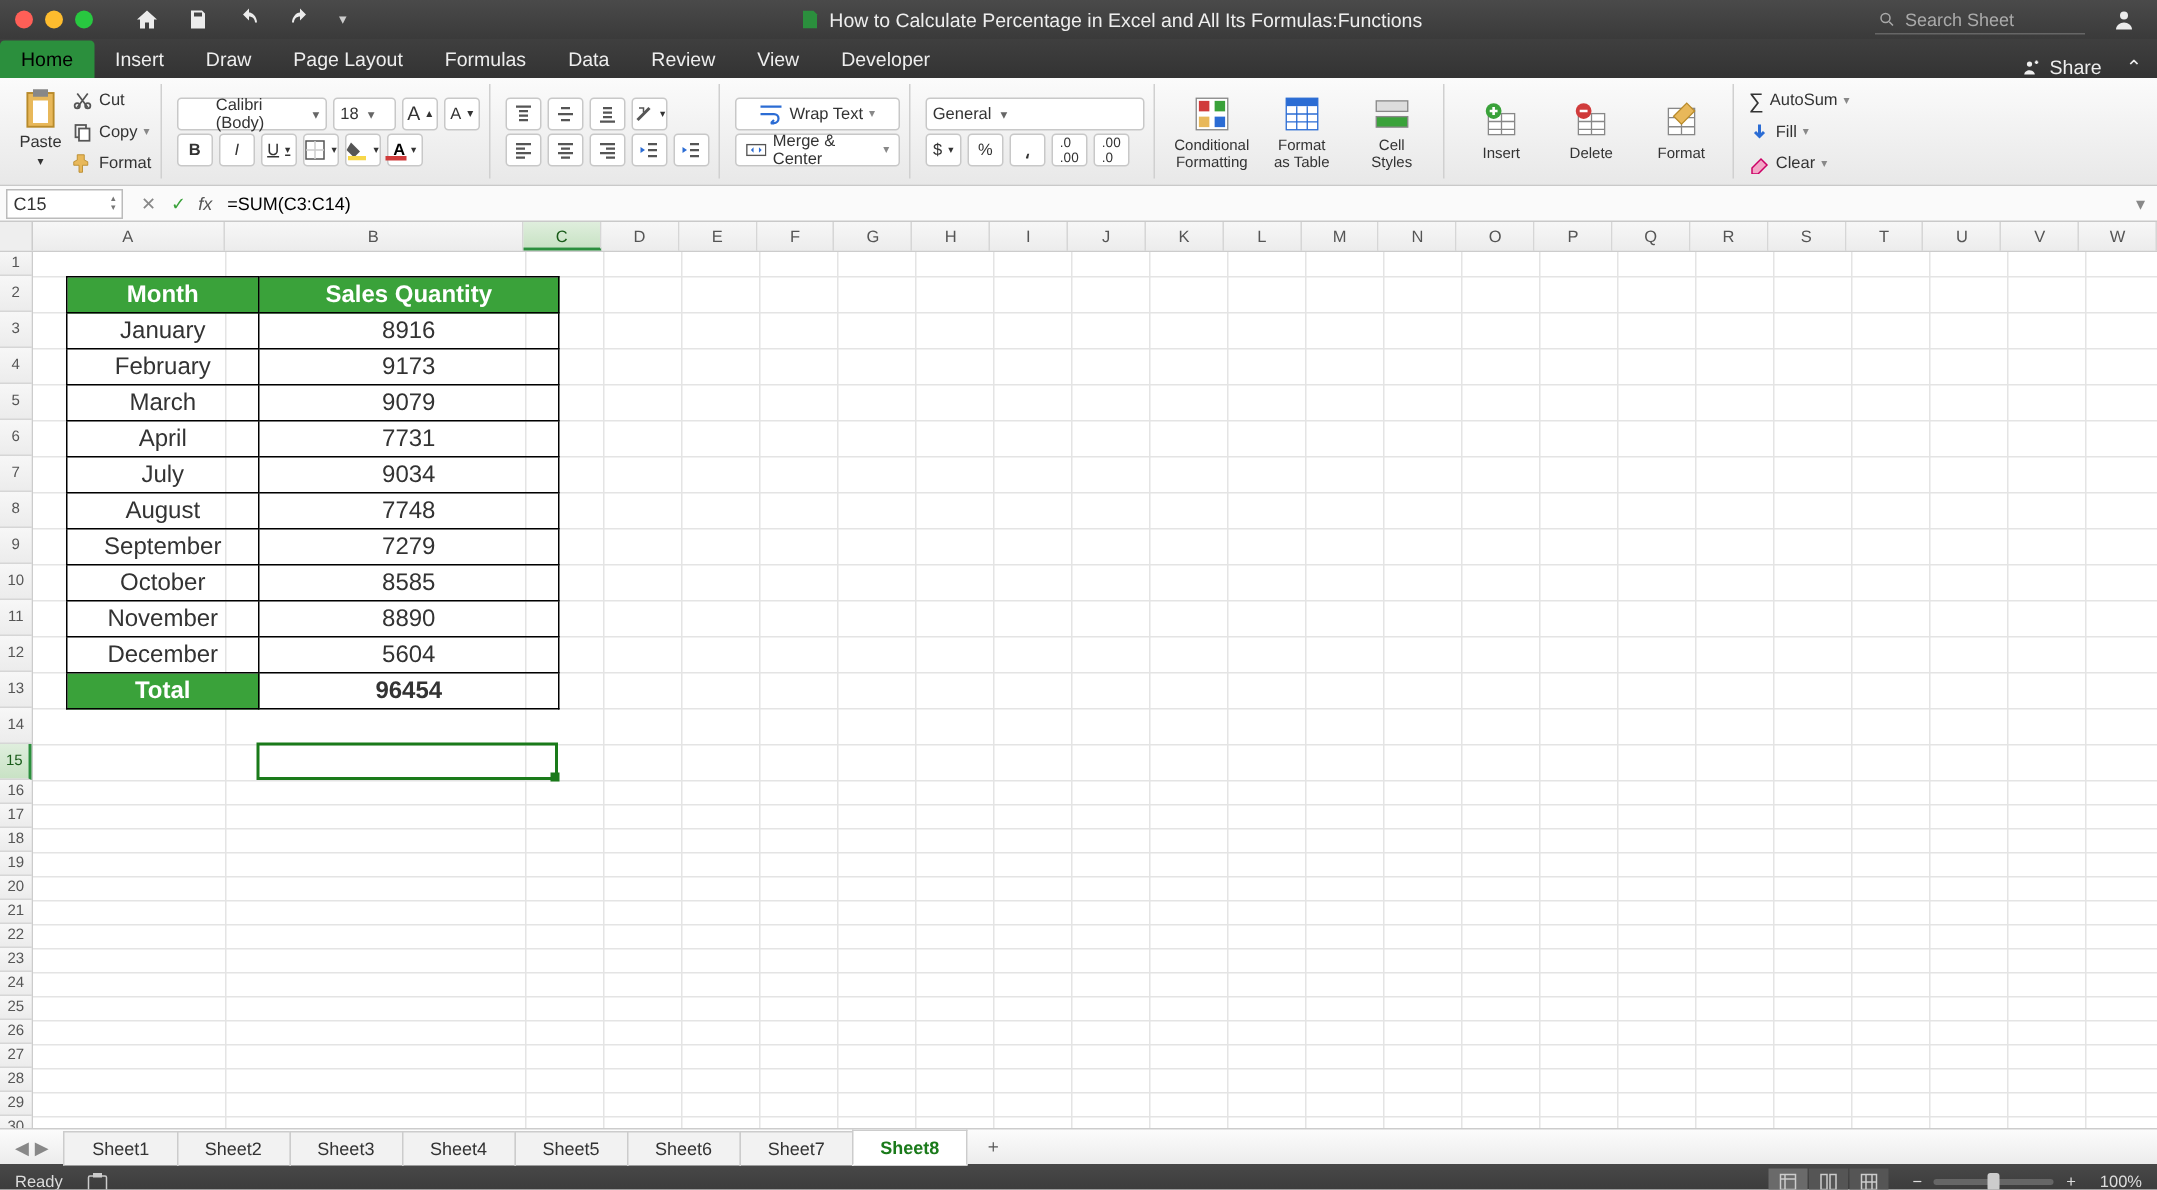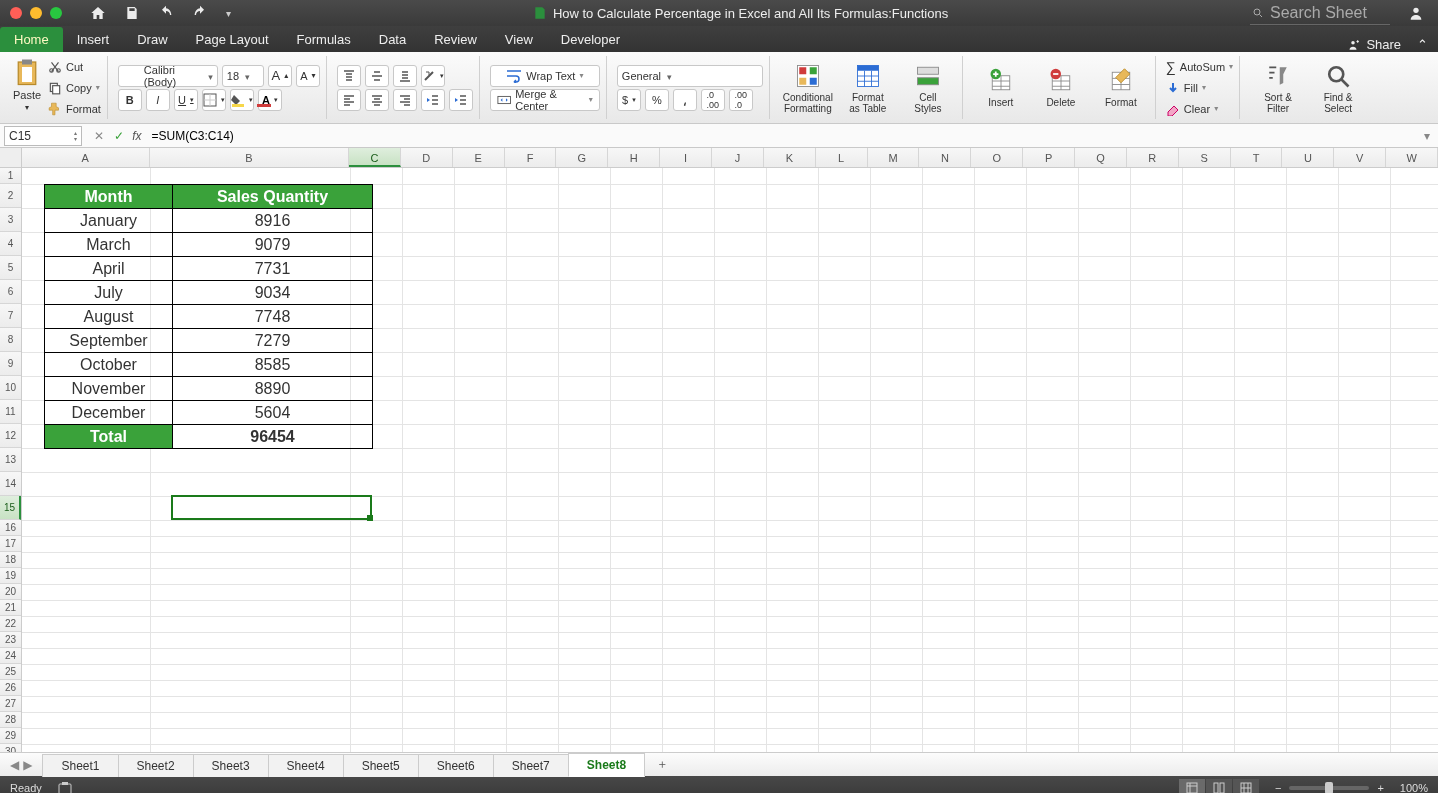--- a/index.html
+++ b/index.html
@@ -6,27 +6,27 @@
 body { width: 1438px; height: 793px; overflow: hidden; background: #fff; font-size: 12px; color: #333; }
 
 
 .titlebar { height: 26px; background: linear-gradient(#4a4a4a,#3a3a3a); display: flex; align-items: center; color: #eee; }
 .traffic { display: flex; gap: 8px; padding-left: 10px; }
 .dot { width: 12px; height: 12px; border-radius: 50%; }
 .dot.r { background: #ff5f57; } .dot.y { background: #febc2e; } .dot.g { background: #28c840; }
 .tb-icons { display: flex; gap: 18px; margin-left: 28px; align-items: center; }
 .tb-ico { width: 16px; height: 16px; fill: #fff; opacity: .9; }
 .tb-title { flex: 1; text-align: center; font-size: 13px; display:flex; align-items:center; justify-content:center; gap:6px;}
-.tb-search { display:flex; align-items:center; gap:6px; color:#aaa; font-size:16px; margin-right:8px; border-bottom:1px solid #666; width:140px; padding:2px;}
+.tb-search { display:flex; align-items:center; gap:6px; color:#aaa; font-size:12px; margin-right:8px; border-bottom:1px solid #666; width:140px; padding:2px;}
 .tb-user { margin: 0 14px 0 10px; }
 
 
 .menutabs { height: 26px; background: linear-gradient(#3f3f3f,#333); display:flex; align-items:flex-end; color:#eee; font-size:13px; }
 .menutabs .tab { padding: 5px 14px; cursor:pointer; }
-.menutabs .tab.active { background:#2b8f3d; color:#fef9c3; border-radius:3px 3px 0 0; }
+.menutabs .tab.active { background:#2b8f3d; color:#000000; border-radius:3px 3px 0 0; }
 .menutabs .right { margin-left:auto; display:flex; align-items:center; gap:6px; padding-right:10px;}
 .menutabs .right svg { fill:#eee; }
 
 
 .ribbon { height: 72px; background: linear-gradient(#fbfbfb,#e8e8e8); border-bottom:1px solid #c9c9c9; display:flex; align-items:stretch; padding: 4px 6px; gap:4px; overflow:hidden;}
 .group { display:flex; flex-direction:column; justify-content:center; gap:2px; padding: 2px 6px; border-right:1px solid #d0d0d0; }
 .group:last-child{border-right:none;}
 .row { display:flex; align-items:center; gap:4px; }
 .rbtn { height:22px; padding:0 6px; background:#fff; border:1px solid #c8c8c8; border-radius:3px; display:flex; align-items:center; gap:4px; font-size:11px; cursor:pointer; }
 .rbtn.small{ width:24px; justify-content:center; padding:0;}
@@ -415,40 +415,20 @@
           </svg>
           <span>Fill</span>
           <span style="font-size:8px;color:#888;">▾</span>
         </div>
       <div class="mi">
           <svg viewBox="0 0 14 14">
             <path d="M2 10l6-6 4 4-6 6H2z" fill="#f3a6c6" stroke="#c06"></path>
           </svg>
           <span>Clear</span>
           <span style="font-size:8px;color:#888;">▾</span>
-        </div>
-    </div>
-  </div>
-  <div class="group" style="border-right:none;">
-    <div class="row">
-      <div class="vbtn">
-          <svg viewBox="0 0 32 32">
-            <path d="M6 6h8M6 12h6M6 18h4" stroke="#555" stroke-width="2"></path>
-            <path d="M18 6l8 0-4 8v10l-4 2V14z" fill="#888"></path>
-          </svg>
-          <span style="white-space:pre-line;">Sort &amp;
-Filter</span>
-        </div>
-      <div class="vbtn">
-          <svg viewBox="0 0 32 32">
-            <circle cx="14" cy="14" r="8" fill="none" stroke="#555" stroke-width="3"></circle>
-            <path d="M20 20l8 8" stroke="#555" stroke-width="3"></path>
-          </svg>
-          <span style="white-space:pre-line;">Find &amp;
-Select</span>
         </div>
     </div>
   </div>
 </div>
 
 <div class="fx-row">
   <div class="namebox">
       <span>C15</span>
       <div class="spin">
         <span>▴</span>
@@ -588,20 +568,24 @@
           <th>Month</th>
           <th>Sales Quantity</th>
         </tr>
           </thead>
         <tbody id="table-body">
             <tr>
               <td>January</td>
               <td>8916</td>
             </tr>
             <tr>
+              <td>February</td>
+              <td>9173</td>
+            </tr>
+            <tr>
               <td>March</td>
               <td>9079</td>
             </tr>
             <tr>
               <td>April</td>
               <td>7731</td>
             </tr>
             <tr>
               <td>July</td>
               <td>9034</td>

